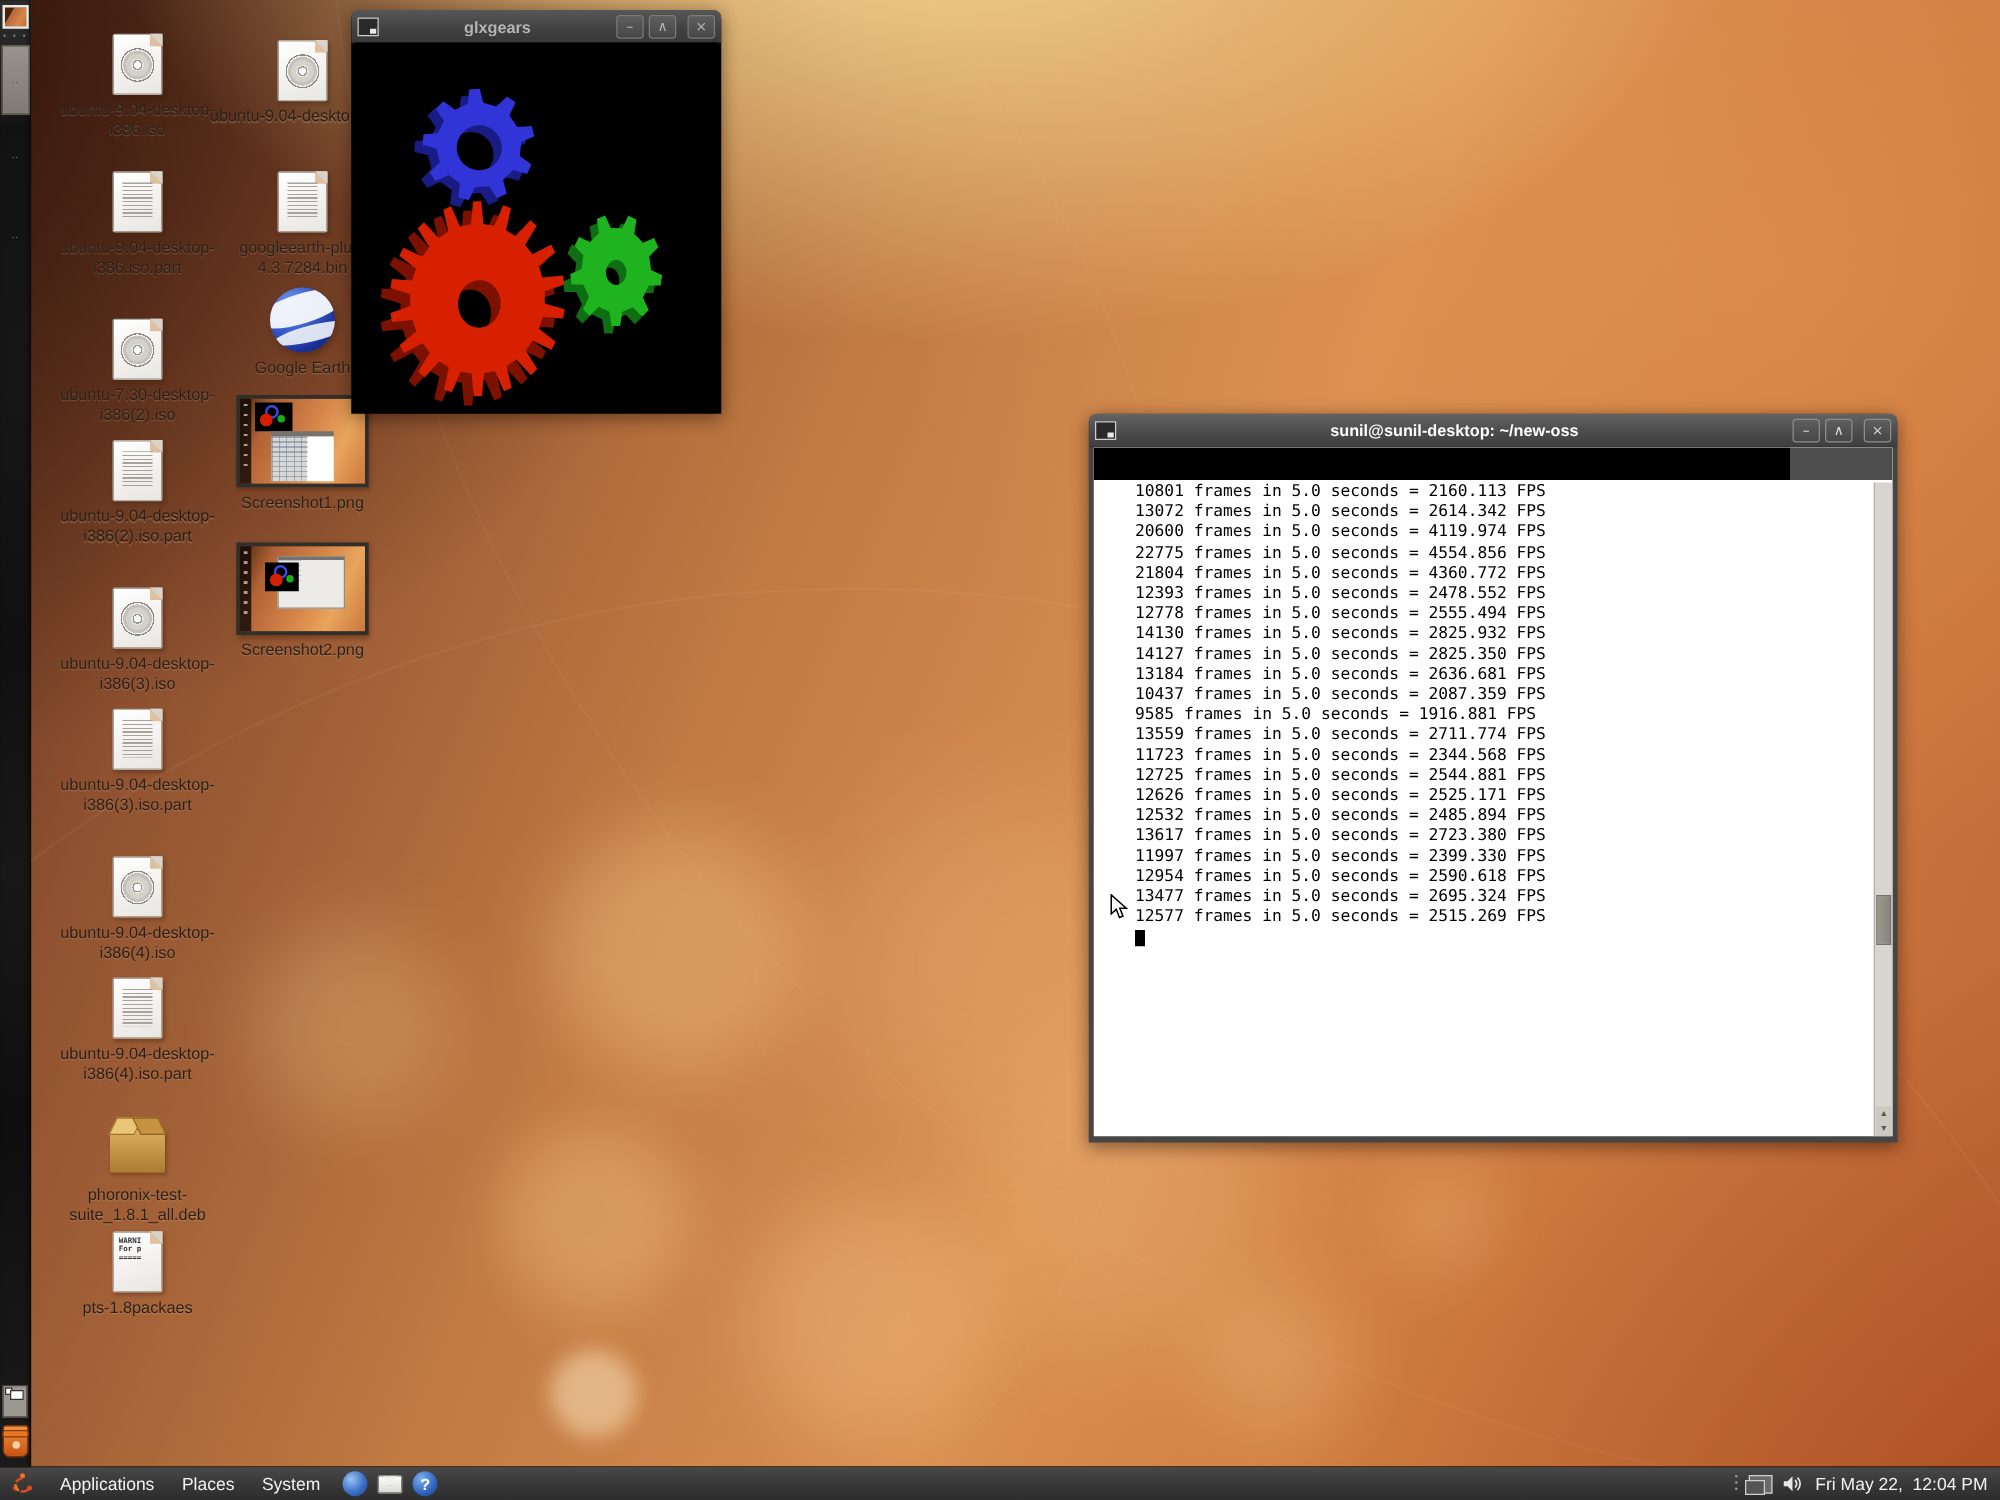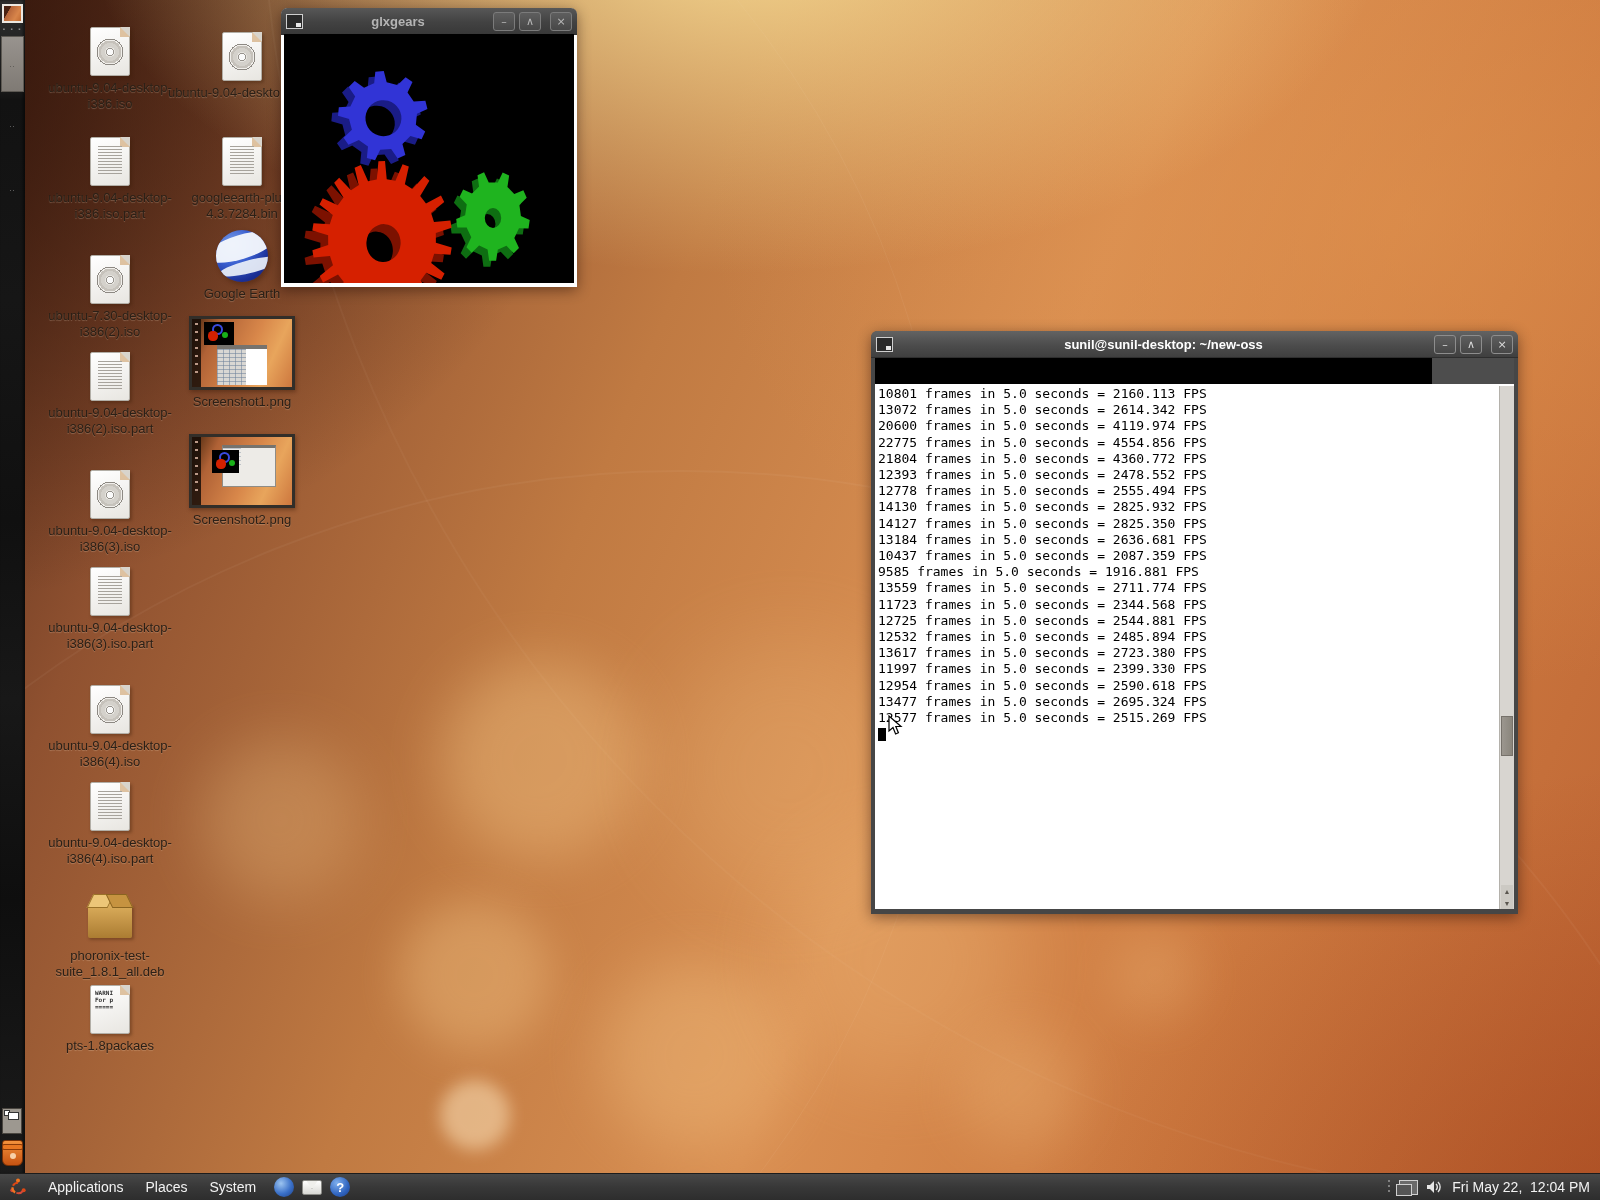--- a/index.html
+++ b/index.html
@@ -107,34 +107,34 @@
     background:linear-gradient(180deg,#636363,#4c4c4c 55%,#3f3f3f);border-bottom:1px solid #2e2e2e;}
   .win-title{flex:1;text-align:center;font-weight:bold;font-size:13px;white-space:nowrap;overflow:hidden;}
   .tb-btn{width:20px;height:17px;margin-left:4px;border:1px solid #8d8d8d;border-radius:3px;
     display:flex;align-items:center;justify-content:center;font-size:11px;line-height:1;
     color:#dcdcdc;background:linear-gradient(180deg,#5e5e5e,#474747);font-family:"DejaVu Sans",sans-serif;}
   .tb-close{margin-left:9px;}
   .win-mini-icon{width:15px;height:13px;background:#2a2a2a;border:1px solid #cfcfcf;position:relative;margin-right:4px;}
   .win-mini-icon::after{content:"";position:absolute;right:1px;bottom:1px;width:5px;height:4px;background:#e8e8e8;}
 
   
-  #gl-window{left:281px;top:8px;width:296px;height:279px;background:#ffffff;z-index:4;}
+  #gl-window{left:281px;top:8px;width:296px;height:323px;background:#000000;z-index:4;}
   #gl-window .titlebar{background:linear-gradient(180deg,#575757,#424242 55%,#383838);}
   #gl-window .win-title{color:#b4b4b4;}
   #gl-window .tb-btn{color:#b8b8b8;border-color:#7b7b7b;}
   .gl-body{position:absolute;top:26px;left:3px;right:3px;bottom:4px;background:#000;overflow:hidden;}
 
   
   #term-window{left:871px;top:331px;width:647px;height:583px;background:#464646;z-index:6;}
   #term-window .win-title{color:#ffffff;}
   .term-body{position:absolute;top:27px;left:4px;right:4px;bottom:5px;background:#fff;overflow:hidden;}
   .black-strip{position:absolute;left:0;top:0;width:557px;height:26px;background:#000;}
   .gray-strip{position:absolute;left:557px;right:0;top:0;height:26px;background:#4d4d4d;}
   #term-text{position:absolute;left:3px;top:28px;right:17px;font:13px/16.2px "DejaVu Sans Mono",monospace;color:#000;}
-  .tline{white-space:pre;}
+  .tline{white-space:pre;margin-left:30px;}
   .block-cursor{display:inline-block;width:8px;height:13px;background:#000;vertical-align:text-bottom;}
   .scrollbar{position:absolute;top:28px;right:0;bottom:0;width:14px;background:#d8d5d0;border-left:1px solid #b4b1ab;}
   .sb-thumb{position:absolute;left:1px;right:1px;top:330px;height:38px;background:linear-gradient(90deg,#9b968e,#8a857c);border:1px solid #76716a;}
   .sb-btn{position:absolute;left:1px;right:1px;height:12px;display:flex;align-items:center;justify-content:center;
     font-size:7px;color:#5a564f;background:#ccc9c3;}
   .sb-up{bottom:12px;} .sb-down{bottom:0;}
 
   
   #mouse-cursor{position:absolute;left:888px;top:715px;z-index:9;pointer-events:none;}
 
@@ -359,20 +359,21 @@
         <div class="tline">12393 frames in 5.0 seconds = 2478.552 FPS</div>
         <div class="tline">12778 frames in 5.0 seconds = 2555.494 FPS</div>
         <div class="tline">14130 frames in 5.0 seconds = 2825.932 FPS</div>
         <div class="tline">14127 frames in 5.0 seconds = 2825.350 FPS</div>
         <div class="tline">13184 frames in 5.0 seconds = 2636.681 FPS</div>
         <div class="tline">10437 frames in 5.0 seconds = 2087.359 FPS</div>
         <div class="tline">9585 frames in 5.0 seconds = 1916.881 FPS</div>
         <div class="tline">13559 frames in 5.0 seconds = 2711.774 FPS</div>
         <div class="tline">11723 frames in 5.0 seconds = 2344.568 FPS</div>
         <div class="tline">12725 frames in 5.0 seconds = 2544.881 FPS</div>
+        <div class="tline">12626 frames in 5.0 seconds = 2525.171 FPS</div>
         <div class="tline">12532 frames in 5.0 seconds = 2485.894 FPS</div>
         <div class="tline">13617 frames in 5.0 seconds = 2723.380 FPS</div>
         <div class="tline">11997 frames in 5.0 seconds = 2399.330 FPS</div>
         <div class="tline">12954 frames in 5.0 seconds = 2590.618 FPS</div>
         <div class="tline">13477 frames in 5.0 seconds = 2695.324 FPS</div>
         <div class="tline">12577 frames in 5.0 seconds = 2515.269 FPS</div>
         <div class="tline"><span class="block-cursor"></span></div>
       </div>
     <div class="scrollbar">
       <div class="sb-thumb"></div>

